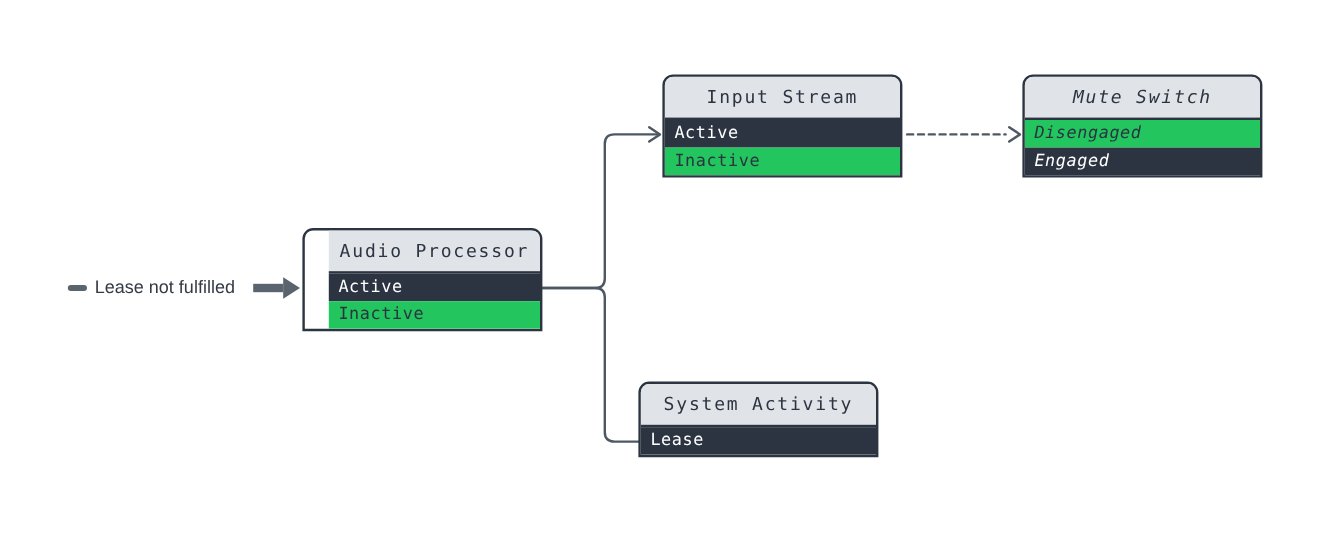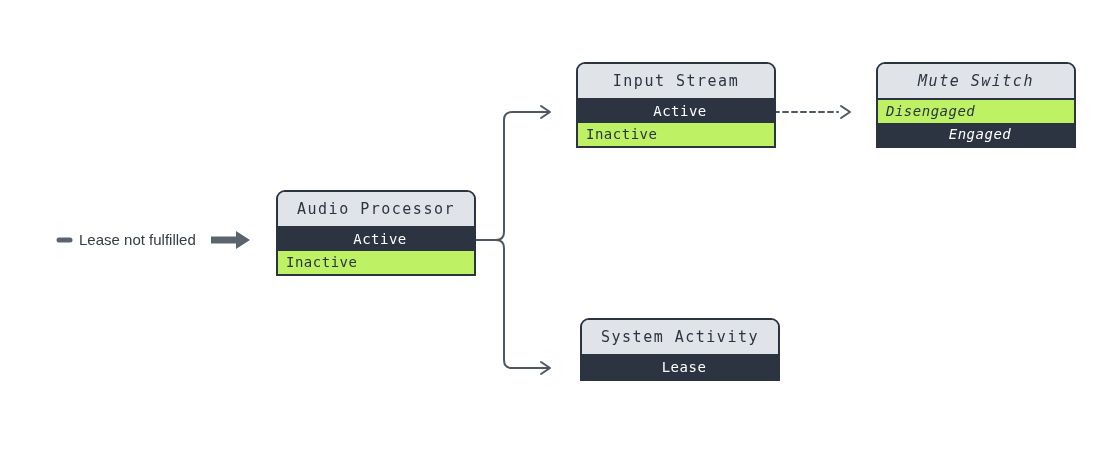--- a/index.html
+++ b/index.html
@@ -24,47 +24,45 @@
     pointer-events: none;
   }
   .node {
     position: absolute;
     width: 200px;
     box-sizing: border-box;
     border: 2px solid #2b3440;
     border-radius: 9px 9px 0 0;
     background: #ffffff;
     overflow: hidden;
-    margin-left: 24px;
   }
   .node-header {
     height: 34px;
     line-height: 34px;
     text-align: center;
     background: #e0e3e7;
     color: #2b3440;
     font-size: 15px;
     letter-spacing: 1.5px;
     border-bottom: 2px solid #2b3440;
     white-space: nowrap;
   }
   .state-row {
     height: 23px;
     line-height: 23px;
     padding-left: 8px;
     font-size: 14px;
     letter-spacing: 0.5px;
-    background: #bef264;
+    background: #22c55e;
     color: #2b3440;
     white-space: nowrap;
   }
   .state-row.active {
     background: #2b3440;
     color: #ffffff;
-    text-align: center;
   }
   .legend-label {
     position: absolute;
     left: 79px;
     top: 231px;
     font-family: "Liberation Sans", sans-serif;
     font-size: 15px;
     color: #333b46;
     white-space: nowrap;
     text-align: center;
@@ -95,36 +93,36 @@
     <line x1="59" y1="240" x2="70" y2="240" stroke="#5a646e" stroke-width="5" stroke-linecap="round"></line>
 
     <g fill="#5a646e">
       <rect x="211" y="236.5" width="25" height="7"></rect>
       <polygon points="236,231 250,240 236,249"></polygon>
     </g>
   </svg>
 
   <div class="legend-label">Lease not fulfilled</div>
 
-  <div class="node" style="left:252px; top:190px;">
+  <div class="node" style="left:252px; top:190px;padding-left:20px;">
     <div class="node-header">Audio Processor</div>
     <div class="state-row active">Active</div>
     <div class="state-row">Inactive</div>
   </div>
 
   <div class="node" style="left:552px; top:62px;">
     <div class="node-header">Input Stream</div>
     <div class="state-row active">Active</div>
     <div class="state-row">Inactive</div>
   </div>
 
   <div class="node" style="left:852px; top:62px;font-style:italic;">
     <div class="node-header">Mute Switch</div>
     <div class="state-row">Disengaged</div>
     <div class="state-row active">Engaged</div>
   </div>
 
-  <div class="node" style="left:556px; top:318px;">
+  <div class="node" style="left:532px; top:318px;">
     <div class="node-header">System Activity</div>
     <div class="state-row active">Lease</div>
   </div>
 
 </div>
 
 </body></html>

